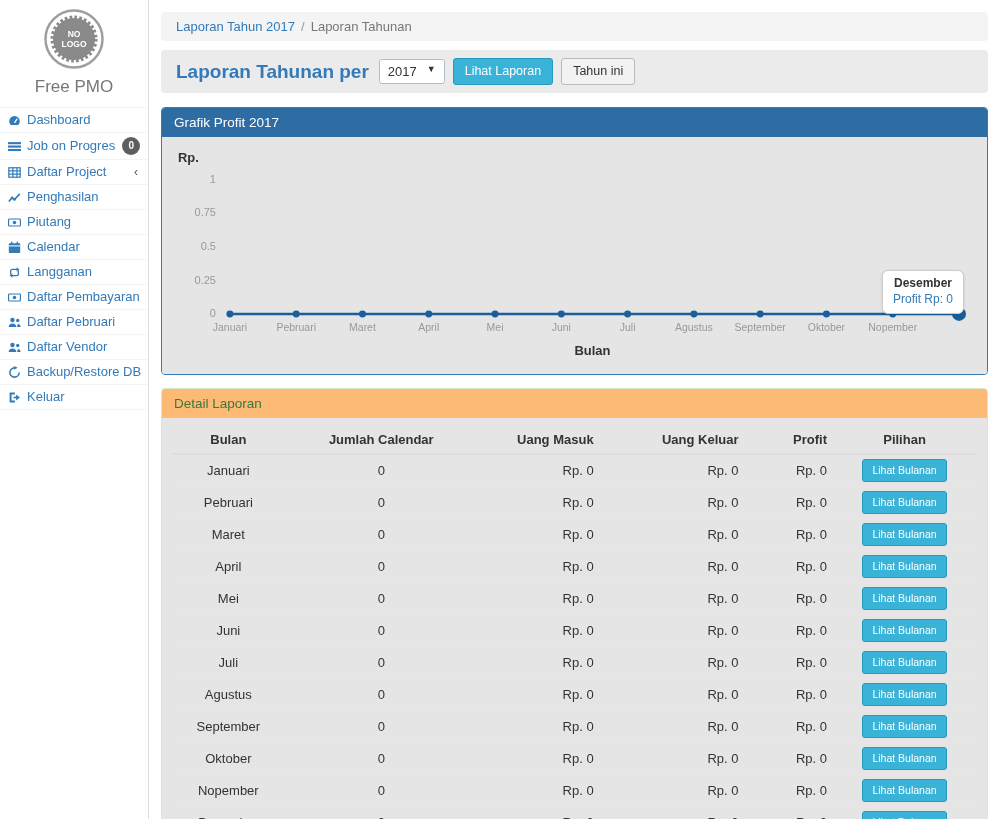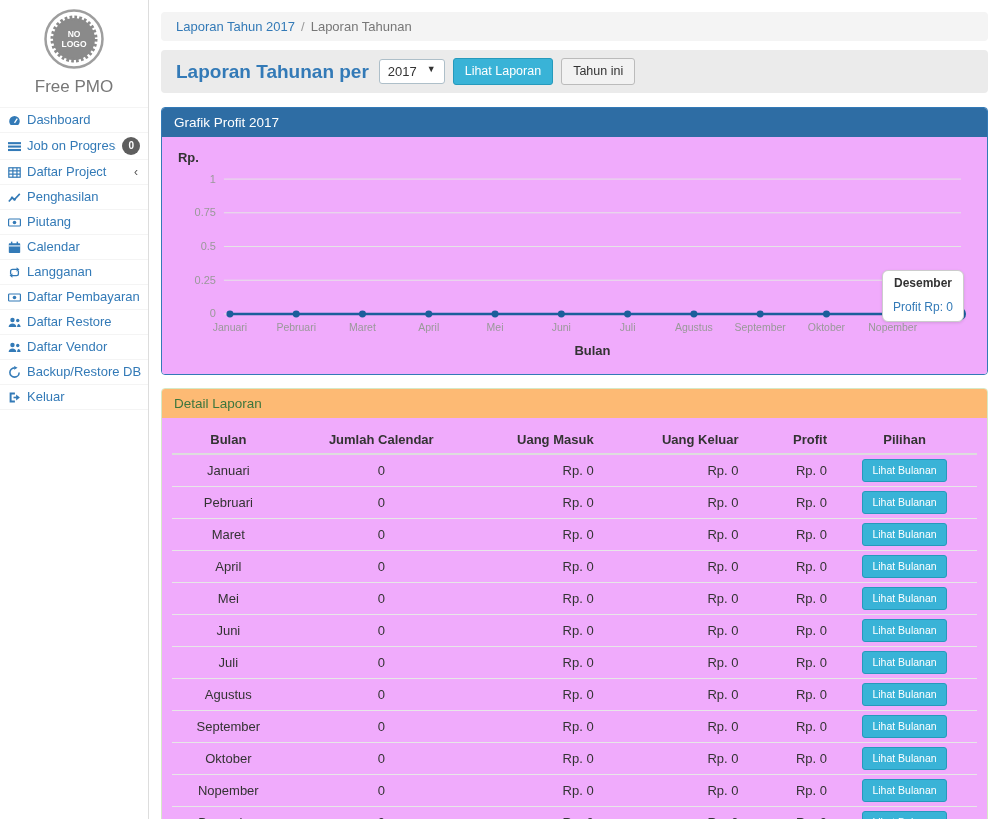--- a/index.html
+++ b/index.html
@@ -38,32 +38,32 @@
   .btn-default { background:#f2f2f2; border-color:#bbb; color:#333; }
 
   
   .panel { border-radius:4px; margin-bottom:13px; }
   .panel-primary { border:1px solid #337ab7; }
   .panel-primary .panel-heading { background:#2e6da4; color:#fff; padding:7px 12px; font-size:13.5px;
                                   border-radius:3px 3px 0 0; }
   .panel-success { border:1px solid #d6e9c6; }
   .panel-success .panel-heading { background:#fdba74; color:#3c763d; padding:7px 12px; font-size:13.5px;
                                   border-radius:3px 3px 0 0; }
-  .panel-body { background:#f0abfc; padding:10px; border-radius:0 0 3px 3px; }
+  .panel-body { background:#e5e5e5; padding:10px; border-radius:0 0 3px 3px; }
   .chart-body { position:relative; }
   .chart-svg text { font-family:"Liberation Sans", sans-serif; }
   .c-unit { font-size:13px; font-weight:bold; fill:#333; }
   .c-tick { font-size:11px; fill:#999; }
   .c-month { font-size:10.5px; fill:#999; }
   .c-xlabel { font-size:13px; font-weight:bold; fill:#333; }
   .tooltip { position:absolute; top:133px; right:23px; background:#fff; border:1px solid #ccc;
              border-radius:6px; padding:5px 10px 7px 10px; text-align:center;
              box-shadow:0 1px 3px rgba(0,0,0,0.12); }
   .tt-title { font-weight:bold; font-size:12px; color:#333; }
-  .tt-value { font-size:12px; color:#337ab7; margin-top:10px; }
+  .tt-value { font-size:12px; color:#337ab7; margin-top:2px; }
 
   
   .detail-body { padding:8px 10px 14px 10px; }
   table.report { width:100%; border-collapse:collapse; }
   table.report th { font-weight:bold; padding:6px 5px; border-bottom:2px solid #ddd; }
   table.report td { padding:4px 5px; border-top:1px solid #e7e7e7; }
   table.report tr:first-child td { border-top:none; }
   .col-bulan   { width:14%; text-align:center; }
   .col-jt      { width:24%; text-align:center; }
   .col-um      { width:15%; text-align:right; }
@@ -177,21 +177,21 @@
         </a>
         <a href="#">
           <span class="sicon">
             <svg viewBox="0 0 16 16" width="13" height="13" fill="currentColor">
               <circle cx="5.5" cy="5" r="2.7"></circle>
               <path d="M0.8 13.6c0-2.7 2.1-4.3 4.7-4.3s4.7 1.6 4.7 4.3z"></path>
               <circle cx="12" cy="5.5" r="2.1"></circle>
               <path d="M11.2 13.6c0-1.9.6-3.1 1.5-3.9 1.7.3 2.8 1.8 2.8 3.9z"></path>
             </svg>
           </span>
-          <span class="slabel">Daftar Restore</span>
+          <span class="slabel">Daftar Pebruari</span>
         </a>
         <a href="#">
           <span class="sicon">
             <svg viewBox="0 0 16 16" width="13" height="13" fill="currentColor">
               <circle cx="5.5" cy="5" r="2.7"></circle>
               <path d="M0.8 13.6c0-2.7 2.1-4.3 4.7-4.3s4.7 1.6 4.7 4.3z"></path>
               <circle cx="12" cy="5.5" r="2.1"></circle>
               <path d="M11.2 13.6c0-1.9.6-3.1 1.5-3.9 1.7.3 2.8 1.8 2.8 3.9z"></path>
             </svg>
           </span>

